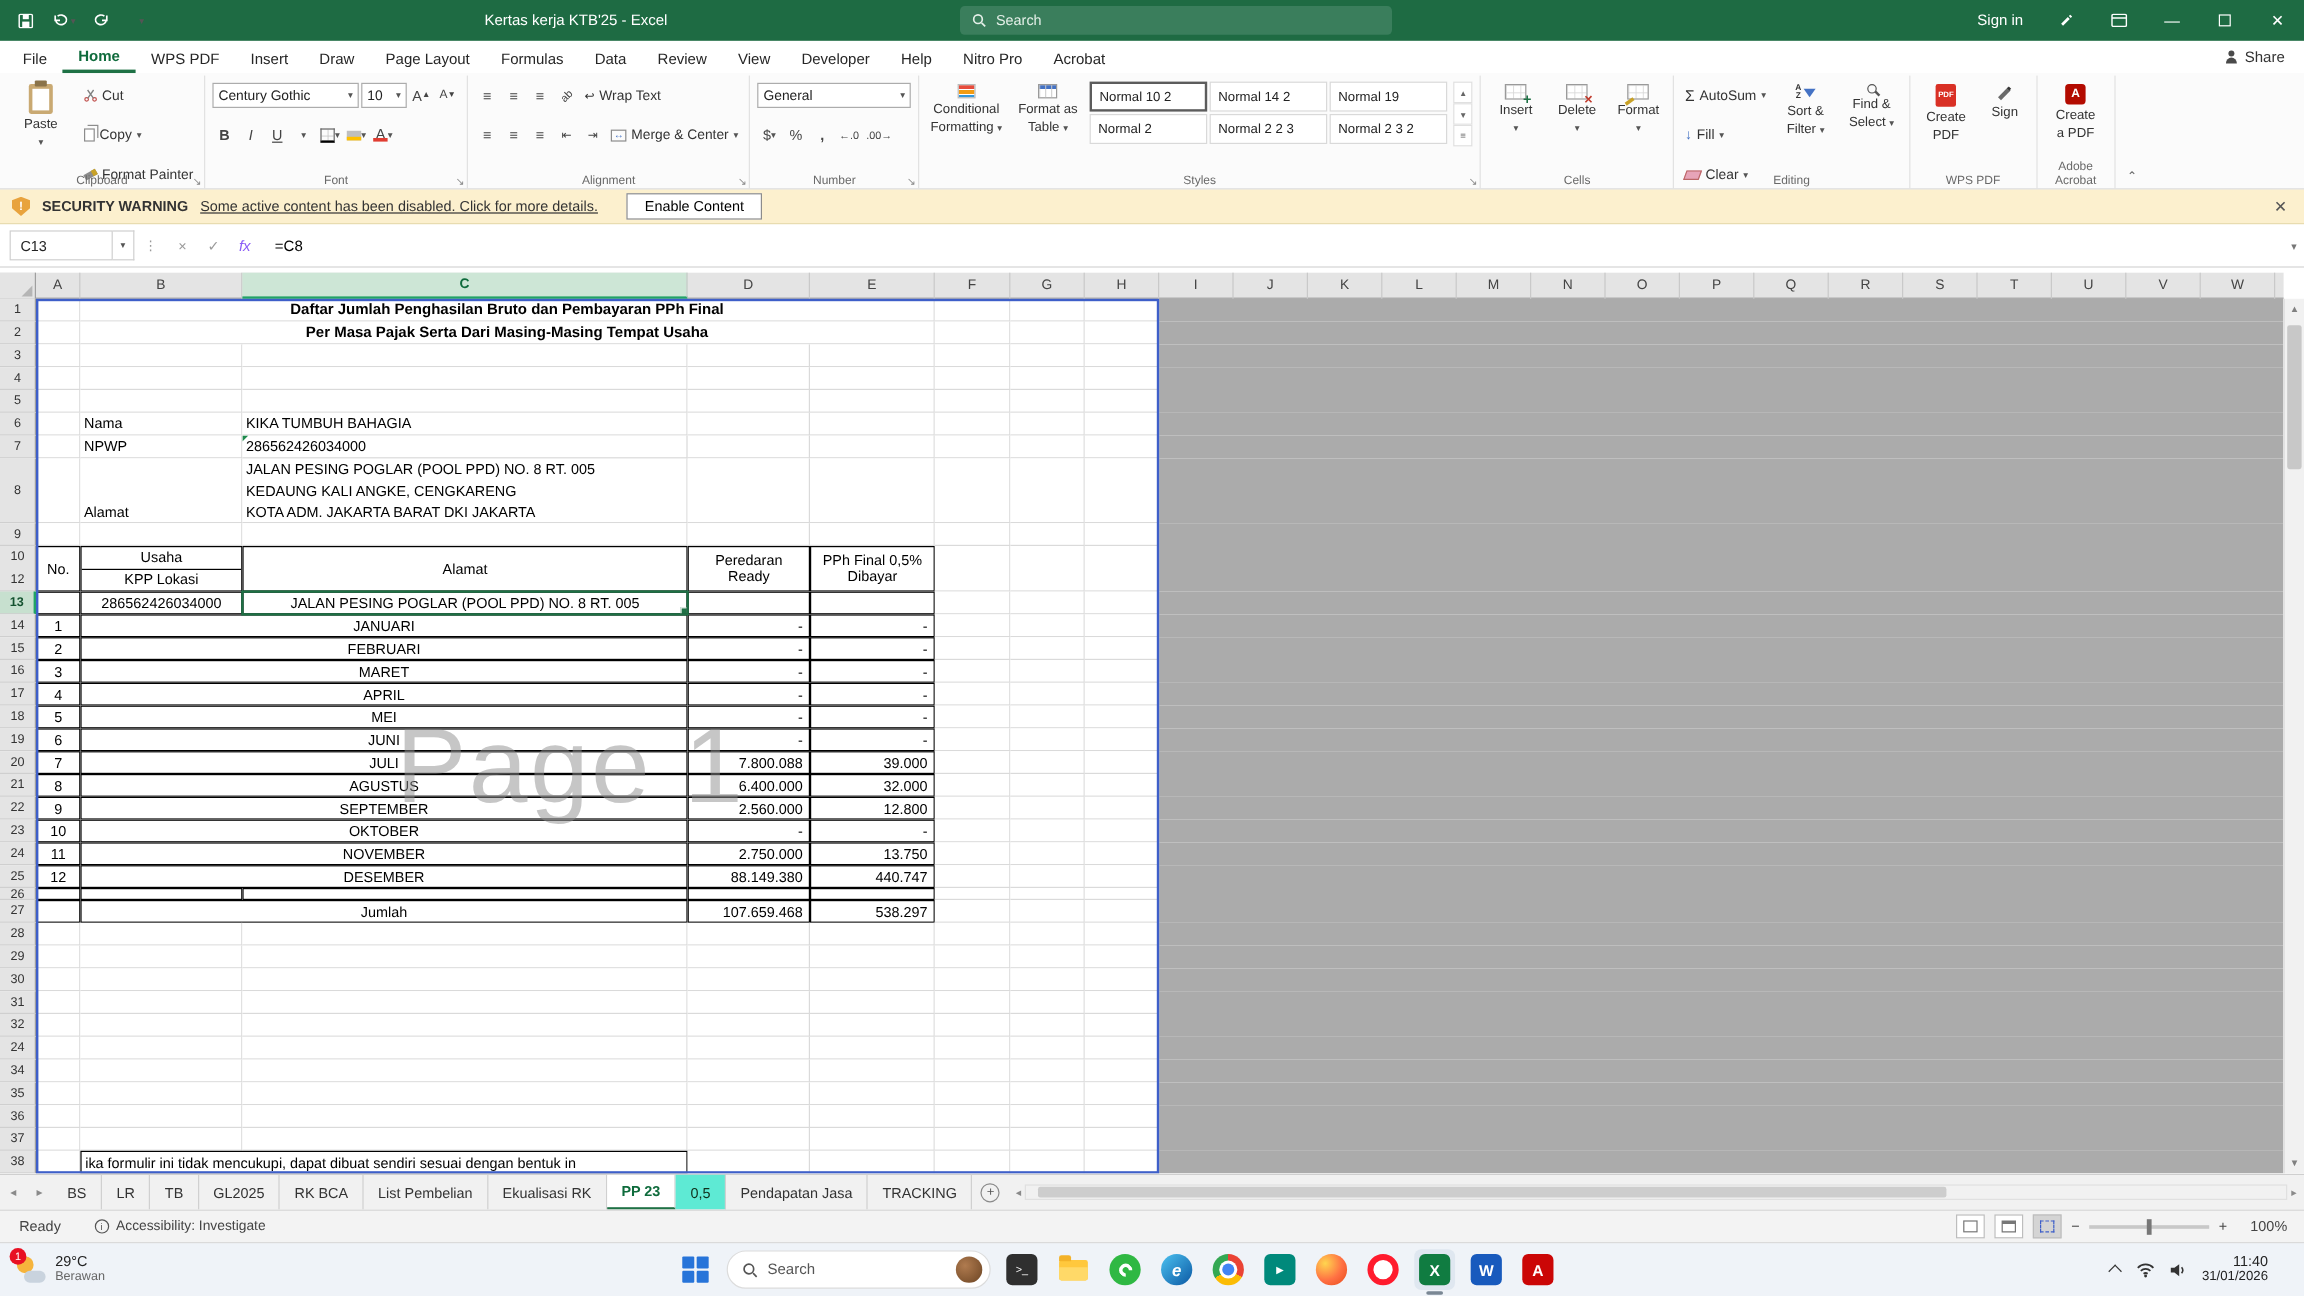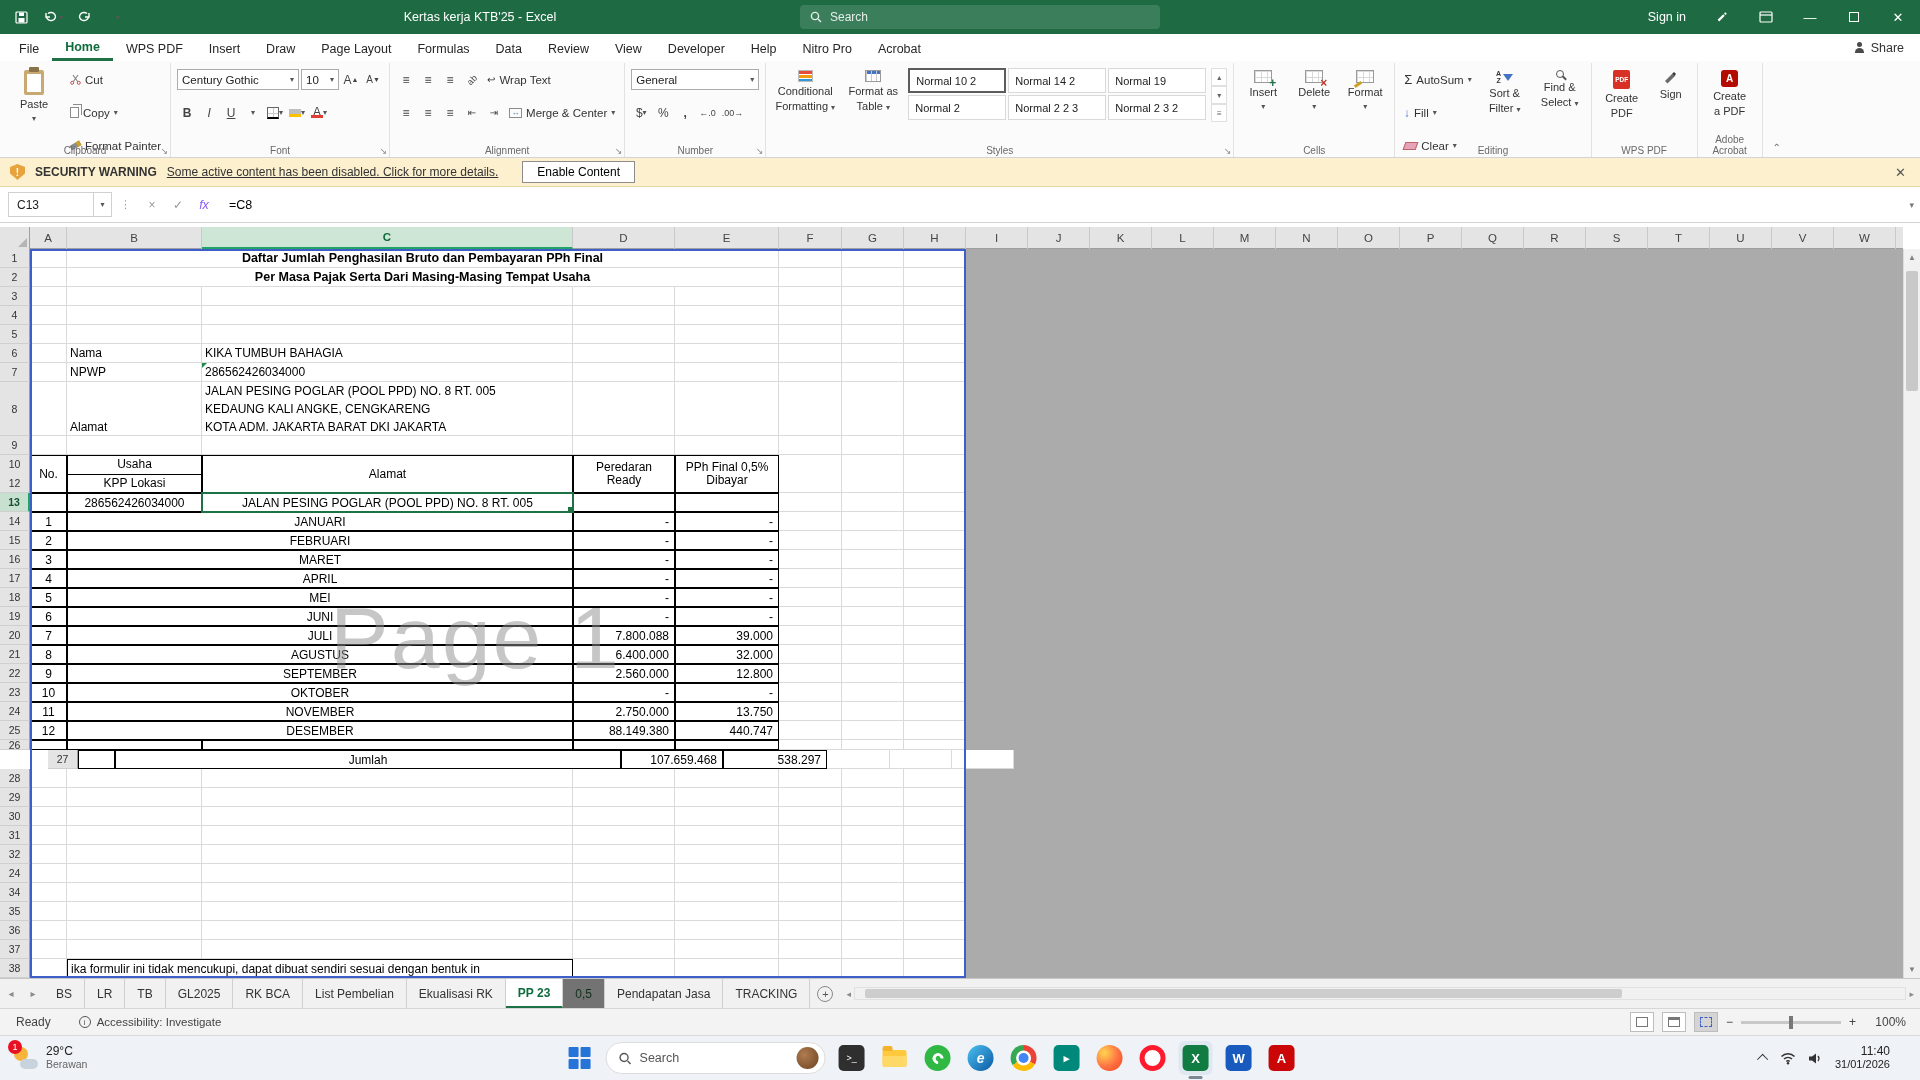--- a/index.html
+++ b/index.html
@@ -126,21 +126,21 @@
   .vscroll { position:absolute; right:0; top:22px; bottom:0; width:17px; background:#F1F1F1; border-left:1px solid #DCDCDC; z-index:7; }
   .vscroll .arr { height:17px; display:flex; align-items:center; justify-content:center; font-size:8px; color:#808080; }
   .vscroll .arr.dn { position:absolute; bottom:0; left:0; right:0; }
   .vthumb { position:absolute; left:2px; right:2px; top:22px; height:120px; background:#C8C8C8; border-radius:2px; }
 
   
   .tabbar { height:30px; background:#F1F1F1; border-top:1px solid #C6C6C6; display:flex; align-items:stretch; flex:none; }
   .tnav { width:22px; display:flex; align-items:center; justify-content:center; color:#8a8a8a; font-size:10px; }
   .stab { padding:0 12px; display:flex; align-items:center; font-size:12px; color:#333; border-right:1px solid #D0D0D0; white-space:nowrap; }
   .stab.active { background:#fff; color:#0E6B3C; font-weight:bold; border-bottom:2px solid #1E7145; }
-  .stab.colored { background:#737373; color:#10301C; }
+  .stab.colored { background:#5eead4; color:#10301C; }
   .addsheet { width:30px; display:flex; align-items:center; justify-content:center; }
   .addsheet span { width:16px; height:16px; border:1px solid #8a8a8a; border-radius:50%; display:flex; align-items:center; justify-content:center; font-size:11px; color:#555; }
   .hscroll { flex:1; display:flex; align-items:center; margin:0 6px; gap:3px; }
   .hs-arr { color:#8a8a8a; font-size:9px; }
   .hs-track { flex:1; height:13px; background:#F1F1F1; border:1px solid #E0E0E0; position:relative; }
   .hs-thumb { position:absolute; left:1%; top:1px; bottom:1px; width:72%; background:#CDCDCD; border-radius:2px; }
 
   
   .statusbar { height:27px; background:#F3F3F3; border-top:1px solid #D6D6D6; display:flex; align-items:center; flex:none; font-size:12px; color:#444; }
   .st-ready { padding:0 16px; }
@@ -844,21 +844,21 @@
           <div class="cl blk" style="width: 37px;"></div>
           <div class="cl blk" style="width: 135px;"></div>
           <div class="cl blk" style="width: 371px;"></div>
           <div class="cl blk" style="width: 102px;"></div>
           <div class="cl blk" style="width: 104px;"></div>
           <div class="cl" style="width: 63px;"></div>
           <div class="cl" style="width: 62px;"></div>
           <div class="cl" style="width: 62px;"></div>
           <div class="grayfill"></div>
         </div>
-        <div class="sheet-row" style="height: 19px; padding-left: 48px;">
+        <div class="sheet-row" style="height: 19px;">
           <div class="row-hdr">27</div>
           <div class="cl blk" style="width: 37px;"></div>
           <div class="cl blk ctr" style="width: 506px;">Jumlah</div>
           <div class="cl blk num" style="width: 102px;">107.659.468</div>
           <div class="cl blk num" style="width: 104px;">538.297</div>
           <div class="cl" style="width: 63px;"></div>
           <div class="cl" style="width: 62px;"></div>
           <div class="cl" style="width: 62px;"></div>
           <div class="grayfill"></div>
         </div>

